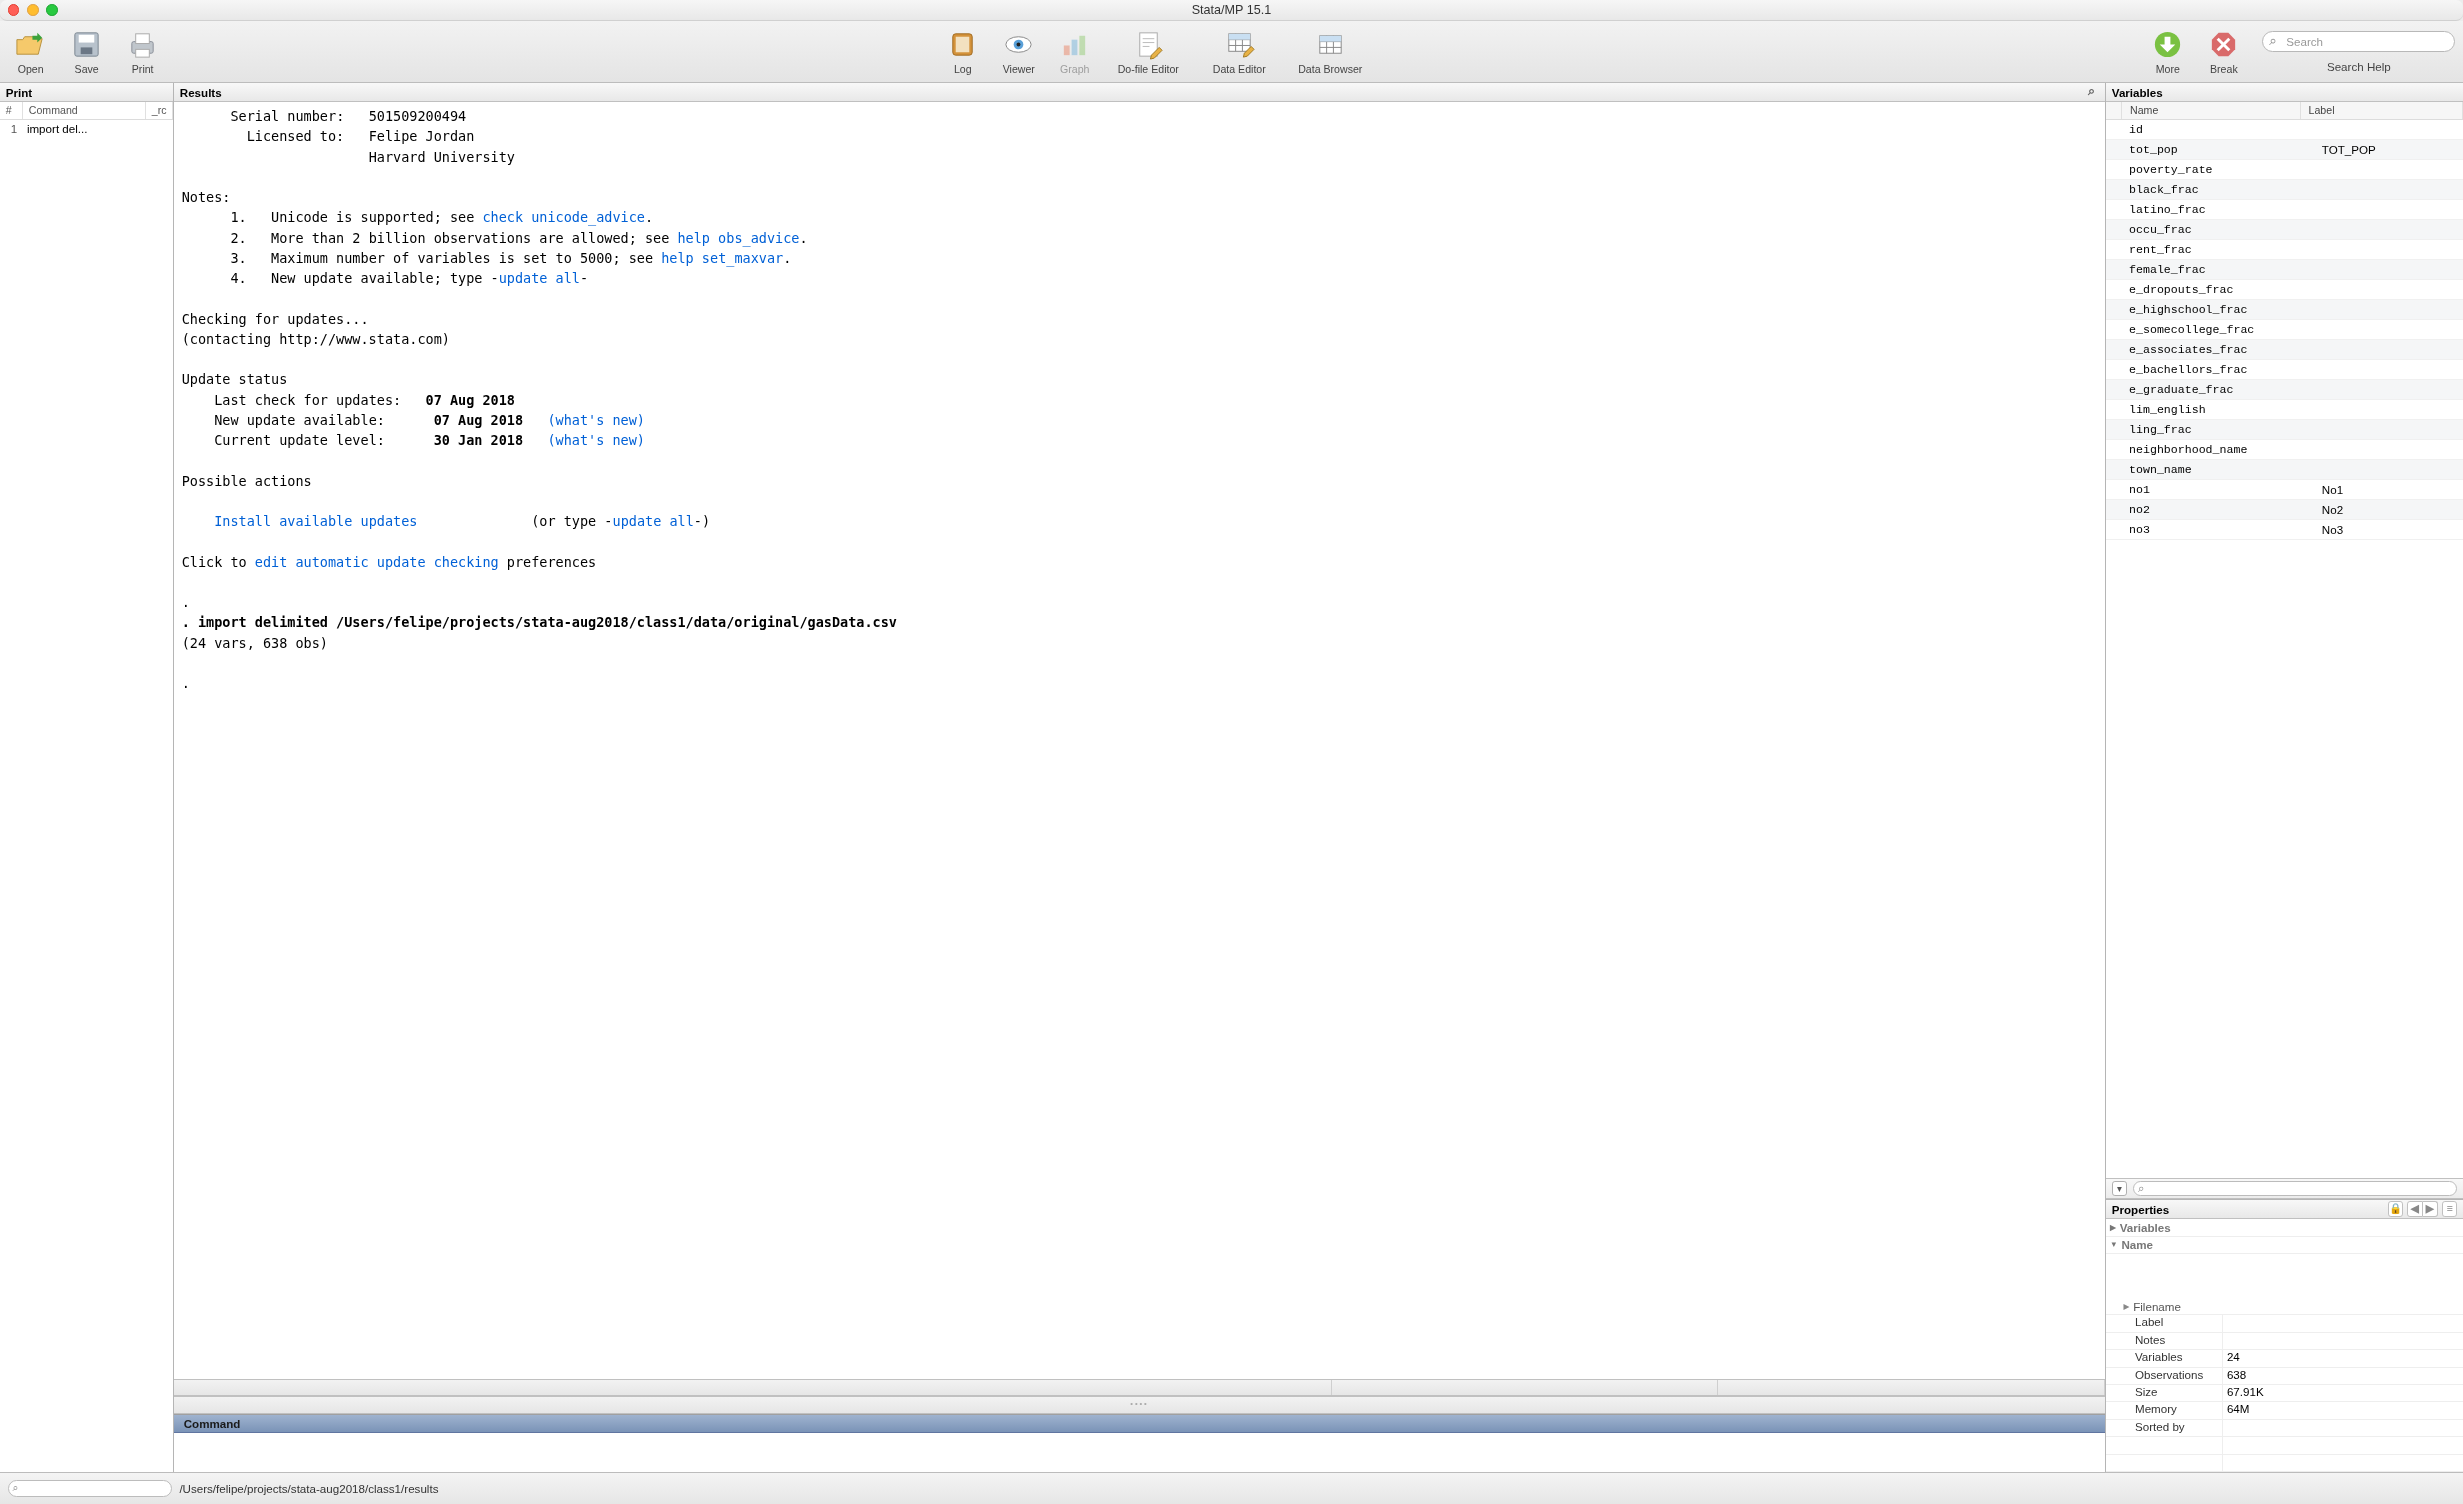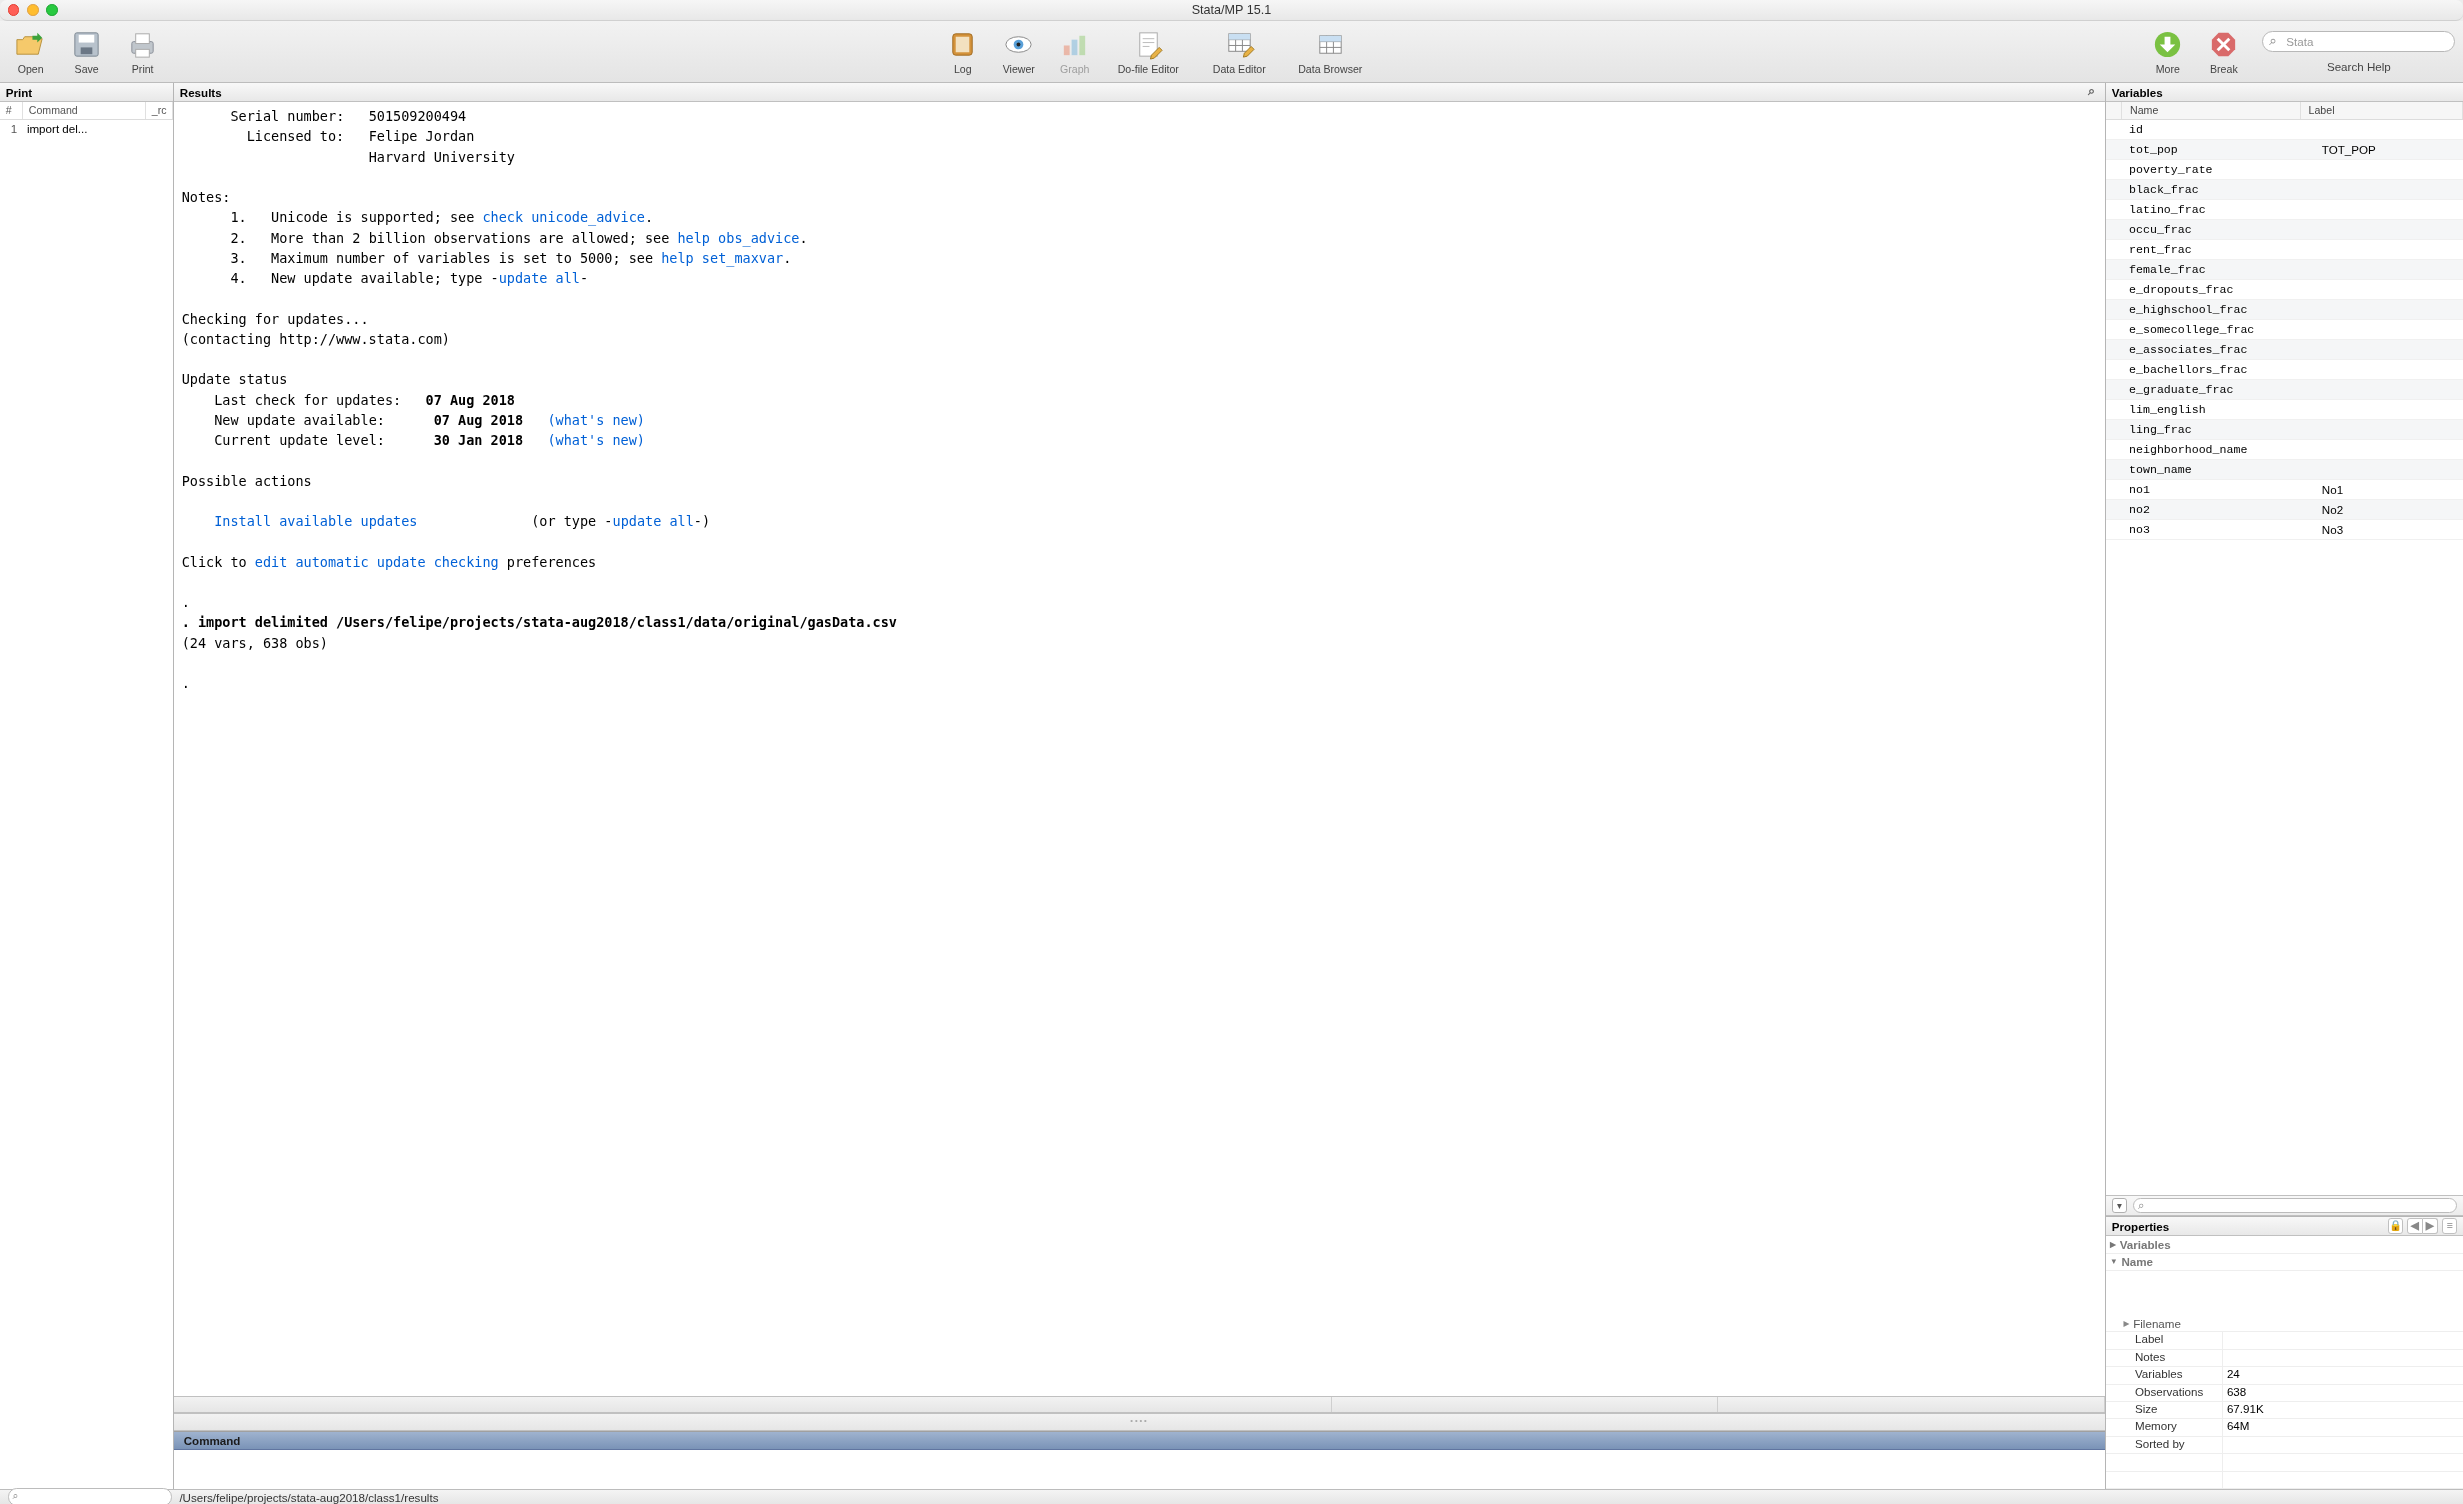--- a/index.html
+++ b/index.html
@@ -77,21 +77,21 @@
   .props-body { font-size:11.6px; }
   .props-section { height:17.4px; display:flex; align-items:center; padding:0 3.9px; border-bottom:1px solid #eee; color:#777; font-weight:600; gap:3.9px;}
   .props-section.collapsed::before { content:"▶"; font-size:7.7px;}
   .props-section.expanded::before { content:"▼"; font-size:7.7px;}
   .props-sub { height:17.4px; display:flex; align-items:center; padding:0 3.9px 0 17.4px; border-bottom:1px solid #eee; color:#555; gap:3.9px;margin-top:44px;}
   .props-sub.has-arrow::before { content:"▶"; font-size:7.7px; color:#888;}
   .props-row { height:17.4px; display:flex; border-bottom:1px solid #eee;}
   .props-row > div.k { flex:0 0 116px; padding:0 3.9px 0 29px; color:#333;}
   .props-row > div.v { flex:1; padding:0 3.9px; border-left:1px solid #eee;}
 
-  .statusbar { height:15px; background:linear-gradient(#f4f4f4,#e6e6e6); border-top:1px solid #bcbcbc; display:flex; align-items:center; padding:0 7.7px; font-size:11.6px; color:#333; gap:7.7px;}
+  .statusbar { height:32px; background:linear-gradient(#f4f4f4,#e6e6e6); border-top:1px solid #bcbcbc; display:flex; align-items:center; padding:0 7.7px; font-size:11.6px; color:#333; gap:7.7px;}
   .status-search { width:164px; height:17.4px; border-radius:8.7px; background:#fff; border:1px solid #bcbcbc; position:relative; padding-left:17.4px; font-size:10.6px;}
   .status-search::before { content:"⌕"; position:absolute; left:3.9px; top:0px; color:#888;}
 </style>
 </head>
 <body>
 
 <div class="window">
 
   <div class="titlebar">
     <div class="traffic-lights">
@@ -222,21 +222,21 @@
               <polygon points="12,5 22,5 29,12 29,22 22,29 12,29 5,22 5,12" fill="#d96a6a"></polygon>
               <line x1="11" y1="11" x2="23" y2="23" stroke="#fff" stroke-width="3"></line>
               <line x1="23" y1="11" x2="11" y2="23" stroke="#fff" stroke-width="3"></line>
             </svg>
         </span>
         <span>Break</span>
       </div>
     </div>
     <div style="display:flex; flex-direction:column; align-items:center; margin-left:11.6px;">
       <div class="toolbar-search">
-        <span style="color:#999;">Stata</span>
+        <span style="color:#999;">Search</span>
       </div>
       <div class="search-help">Search Help</div>
     </div>
   </div>
 
   <div class="main-layout">
 
     <div class="review-panel vsplit">
       <div class="panel-header">
         <span>Print</span>

